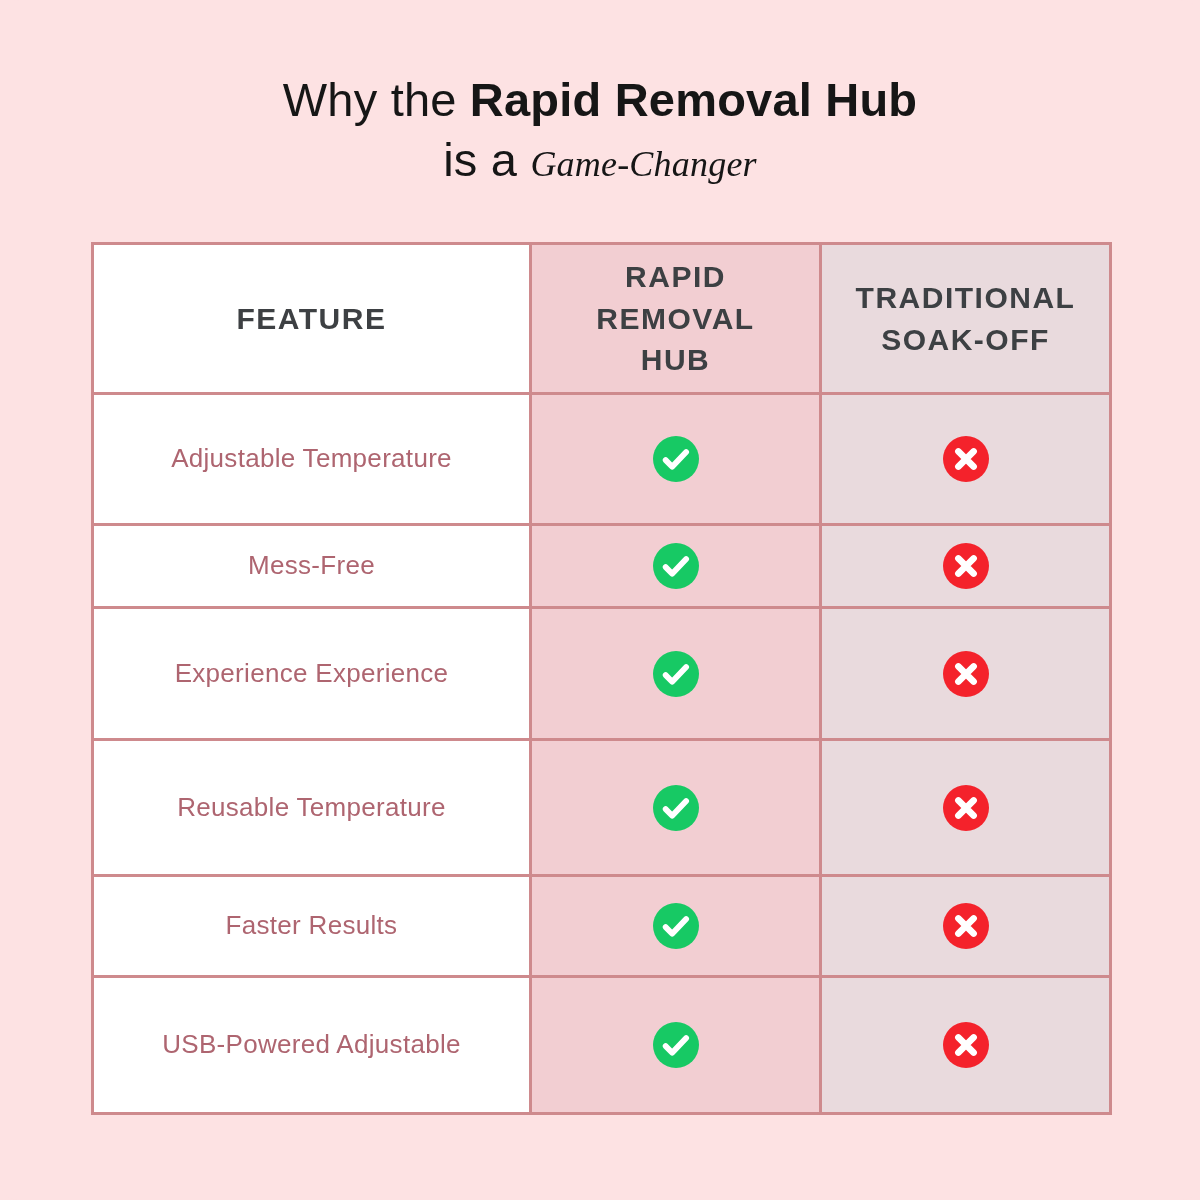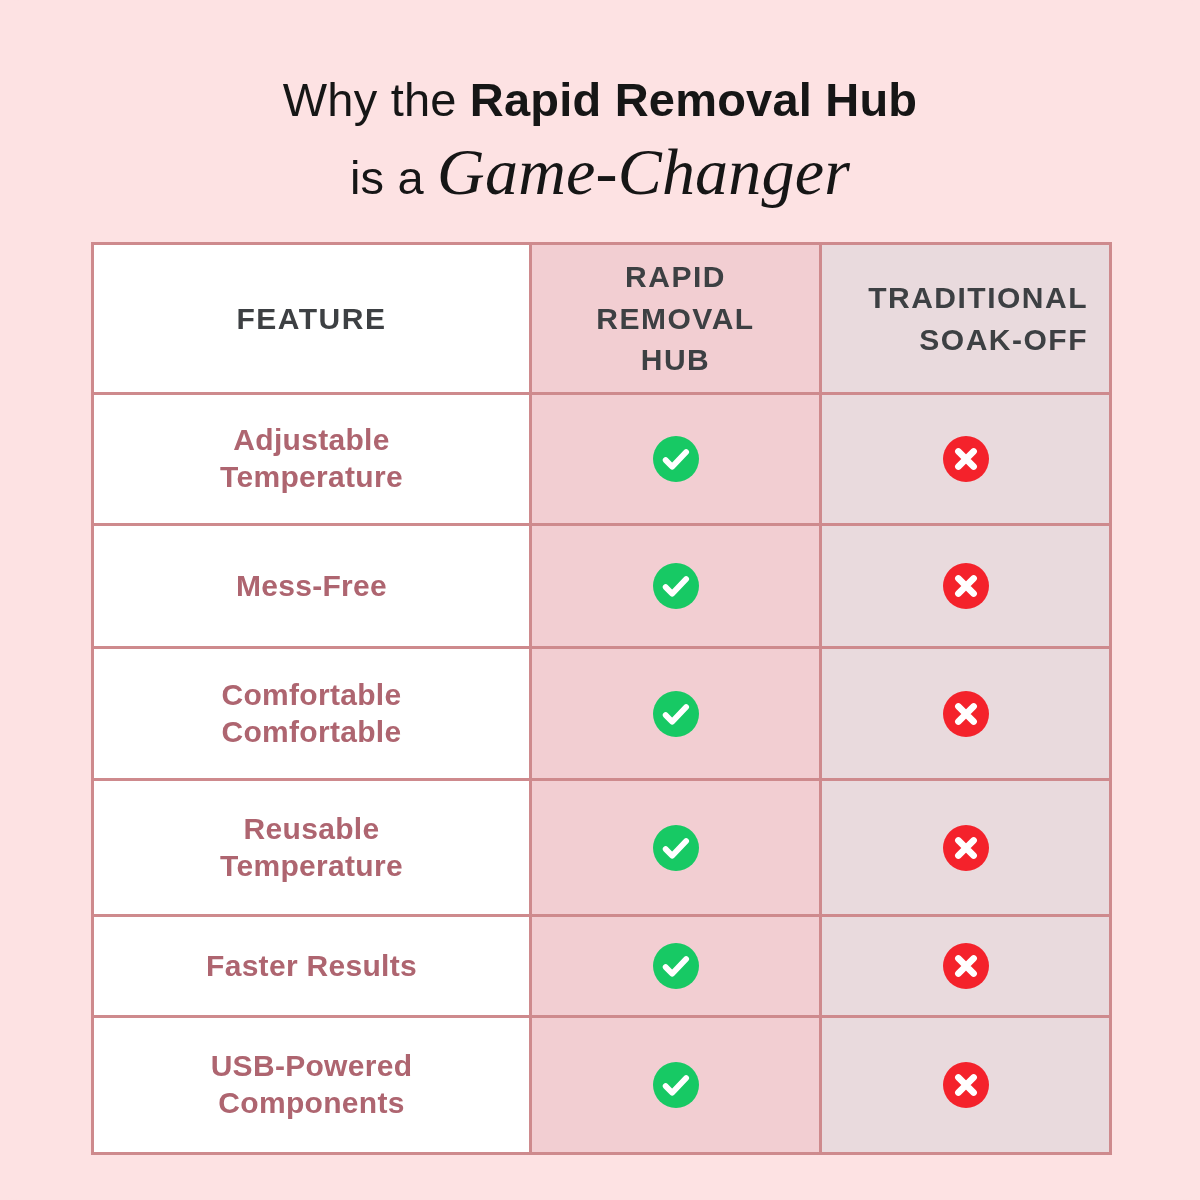--- a/index.html
+++ b/index.html
@@ -34,62 +34,62 @@
     font-size:47px;
     font-weight:400;
     line-height:1.28;
     letter-spacing:0.2px;
   }
   .title .bold{font-weight:700;}
   .title .serif{
     font-family:"Liberation Serif","DejaVu Serif",serif;
     font-style:italic;
     font-weight:500;
-    font-size:66px;
+    font-size:36px;
   }
   table.compare{
     position:absolute;
     left:91px;top:242px;
     width:1018px;
     border-collapse:collapse;
     table-layout:fixed;
   }
   table.compare th,table.compare td{
     border:3px solid var(--border);
     text-align:center;
     vertical-align:middle;
   }
   col.c-feature{width:438px;}
   col.c-hub{width:290px;}
   col.c-soak{width:290px;}
   thead tr{height:150px;}
   tbody tr:nth-child(1){height:131px;}
-  tbody tr:nth-child(2){height:123px;}
+  tbody tr:nth-child(2){height:83px;}
   tbody tr:nth-child(3){height:132px;}
   tbody tr:nth-child(4){height:136px;}
   tbody tr:nth-child(5){height:101px;margin-left:36px;}
   tbody tr:nth-child(6){height:137px;}
   th{
     color:var(--header-text);
     font-size:30px;
     font-weight:700;
     letter-spacing:1.5px;
     line-height:1.38;
   }
   th.h-feature{background:var(--cell-white);}
   th.h-hub{background:var(--cell-pink);}
   th.h-soak{background:var(--cell-muted);}
   th .wrap{display:inline-block;}
   th.h-hub .wrap{max-width:175px;}
-  th.h-soak .wrap{max-width:245px;text-align:right;}
+  th.h-soak .wrap{max-width:245px;}
   td.feature-cell{
     background:var(--cell-white);
     color:var(--feature-text);
-    font-size:30px;
-    font-weight:700;
+    font-size:26px;
+    font-weight:400;
     line-height:1.22;
     letter-spacing:0.3px;
   }
   td.feature-cell .wrap{display:inline-block;max-width:310px;}
   td.hub-cell{background:var(--cell-pink);}
   td.soak-cell{background:var(--cell-muted);}
   .badge{
     display:inline-block;
     width:46px;height:46px;
     vertical-align:middle;
@@ -156,21 +156,21 @@
       
       <span class="badge icon-cross">
         <svg viewBox="0 0 24 24">
                 <circle cx="12" cy="12" r="12" fill="var(--red)"></circle>
                 <path d="M8 8l8 8M16 8l-8 8" fill="none" stroke="#fff" stroke-width="3.4" stroke-linecap="round"></path>
               </svg>
       </span>
     </td>
   </tr>
         <tr>
-    <td class="feature-cell"><span class="wrap">Comfortable Comfortable</span></td>
+    <td class="feature-cell"><span class="wrap">Experience Experience</span></td>
     <td class="hub-cell">
       <span class="badge icon-check">
         <svg viewBox="0 0 24 24">
                 <circle cx="12" cy="12" r="12" fill="var(--green)"></circle>
                 <path d="M6.6 12.6l3.4 3.4 7.3-7.6" fill="none" stroke="#fff" stroke-width="3" stroke-linecap="round" stroke-linejoin="round"></path>
               </svg>
       </span>
       
     </td>
     <td class="soak-cell">
@@ -219,21 +219,21 @@
       
       <span class="badge icon-cross">
         <svg viewBox="0 0 24 24">
                 <circle cx="12" cy="12" r="12" fill="var(--red)"></circle>
                 <path d="M8 8l8 8M16 8l-8 8" fill="none" stroke="#fff" stroke-width="3.4" stroke-linecap="round"></path>
               </svg>
       </span>
     </td>
   </tr>
         <tr>
-    <td class="feature-cell"><span class="wrap">USB-Powered Components</span></td>
+    <td class="feature-cell"><span class="wrap">USB-Powered Adjustable</span></td>
     <td class="hub-cell">
       <span class="badge icon-check">
         <svg viewBox="0 0 24 24">
                 <circle cx="12" cy="12" r="12" fill="var(--green)"></circle>
                 <path d="M6.6 12.6l3.4 3.4 7.3-7.6" fill="none" stroke="#fff" stroke-width="3" stroke-linecap="round" stroke-linejoin="round"></path>
               </svg>
       </span>
       
     </td>
     <td class="soak-cell">

